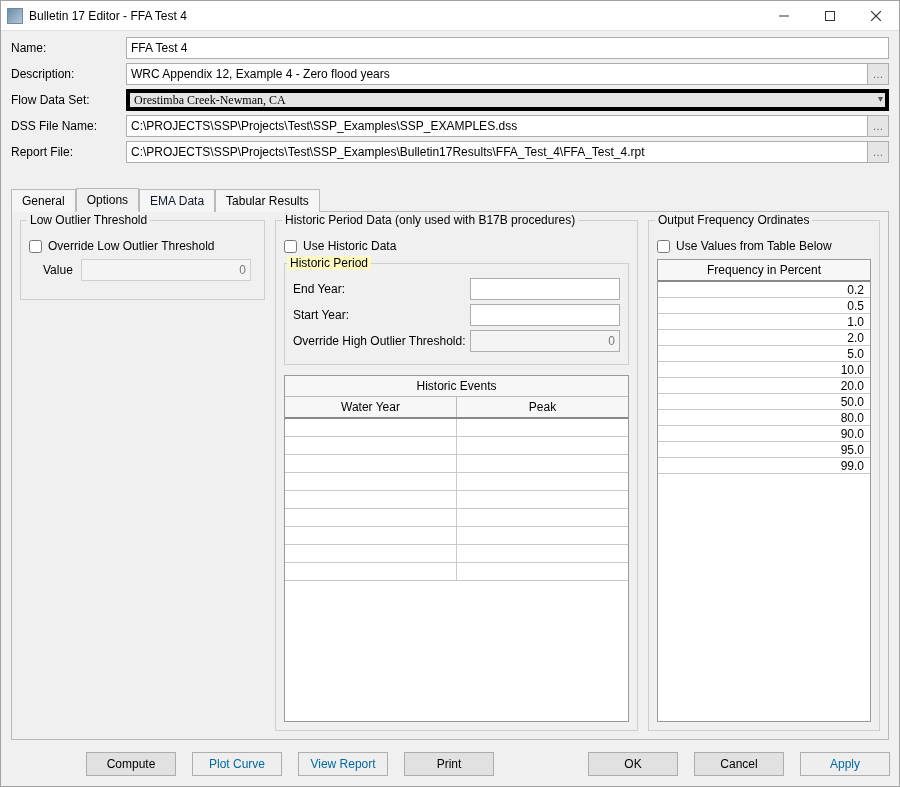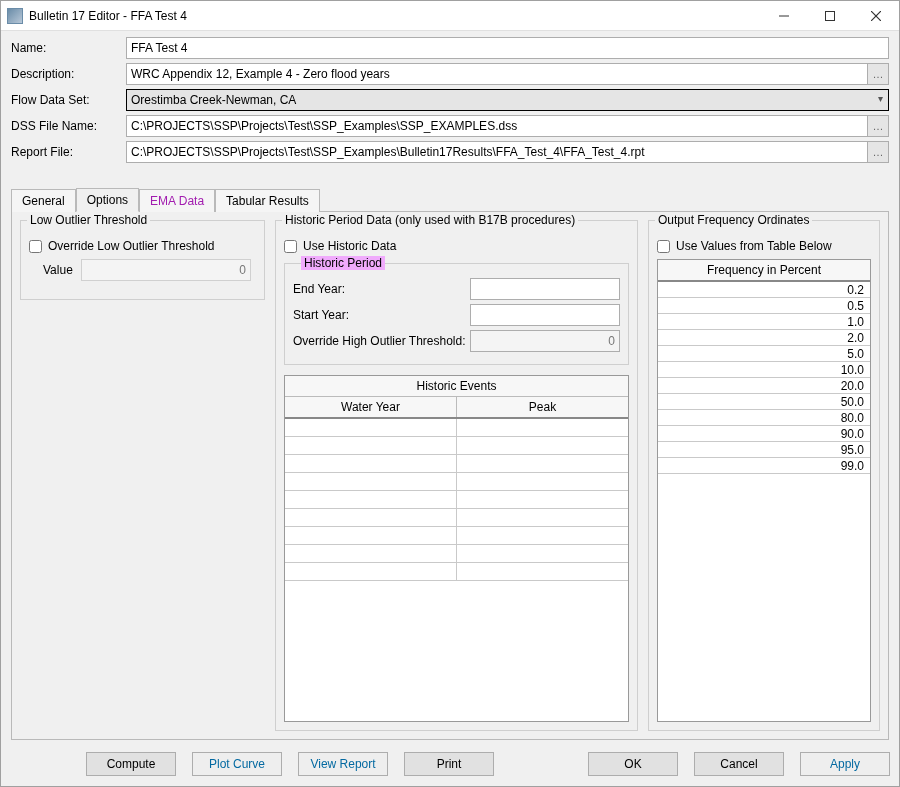--- a/index.html
+++ b/index.html
@@ -70,23 +70,24 @@
     display: flex; align-items: center; justify-content: center;
     font-size: 11px; color: #666;
   }
   .combo {
     flex: 1;
     position: relative;
   }
   .combo .cinput {
     width: 100%; height: 22px;
     background: #e5e5e5;
-    border: 1px solid #000000;
+    border: 4px solid #000000;
     padding: 2px 32px 2px 4px;
     font-size: 12px;
+    font-family: Liberation Serif, serif;
   }
   .combo .carrow {
     position: absolute; right: 6px; top: 4px; font-size: 10px; color: #555; pointer-events: none;
   }
   .tabs {
     margin-top: 21px;
     display: flex;
     align-items: flex-end;
     border-bottom: 1px solid #b9b9b9;
   }
@@ -98,21 +99,21 @@
     margin-right: 0px;
     margin-bottom: -1px;
     font-size: 12px;
     position: relative;
   }
   .tab.active {
     background: #f0f0f0;
     border-bottom: 1px solid #f0f0f0;
     z-index: 2;
   }
-  .tab.disabled { color: #a21caf; }
+  .tab.disabled { color: #0f172a; }
   .tabbody {
     flex: 1;
     border: 1px solid #b9b9b9;
     border-top: none;
     padding: 8px;
     display: flex;
     gap: 10px;
     overflow: hidden;
   }
   .groupbox {
@@ -193,21 +194,21 @@
   .btn.disabled { color: #0369a1; background: #eee; }
   .spacer { flex: 1; }
   .innerbox {
     border: 1px solid #cfcfcf;
     padding: 14px 8px 8px 8px;
     position: relative;
     margin-top: 4px;
     margin-bottom: 4px;
   }
   .innerbox .gtitle {
-    position: absolute; top: -8px; left: 16px; background: #f0abfc; padding: 0 3px;
+    position: absolute; top: -8px; left: 2px; background: #fef9c3; padding: 0 3px;
   }
 </style>
 </head>
 <body>
 
 <div class="window">
 
   <div class="titlebar">
     <div class="icon"></div>
     <div class="title">Bulletin 17 Editor - FFA Test 4</div>

